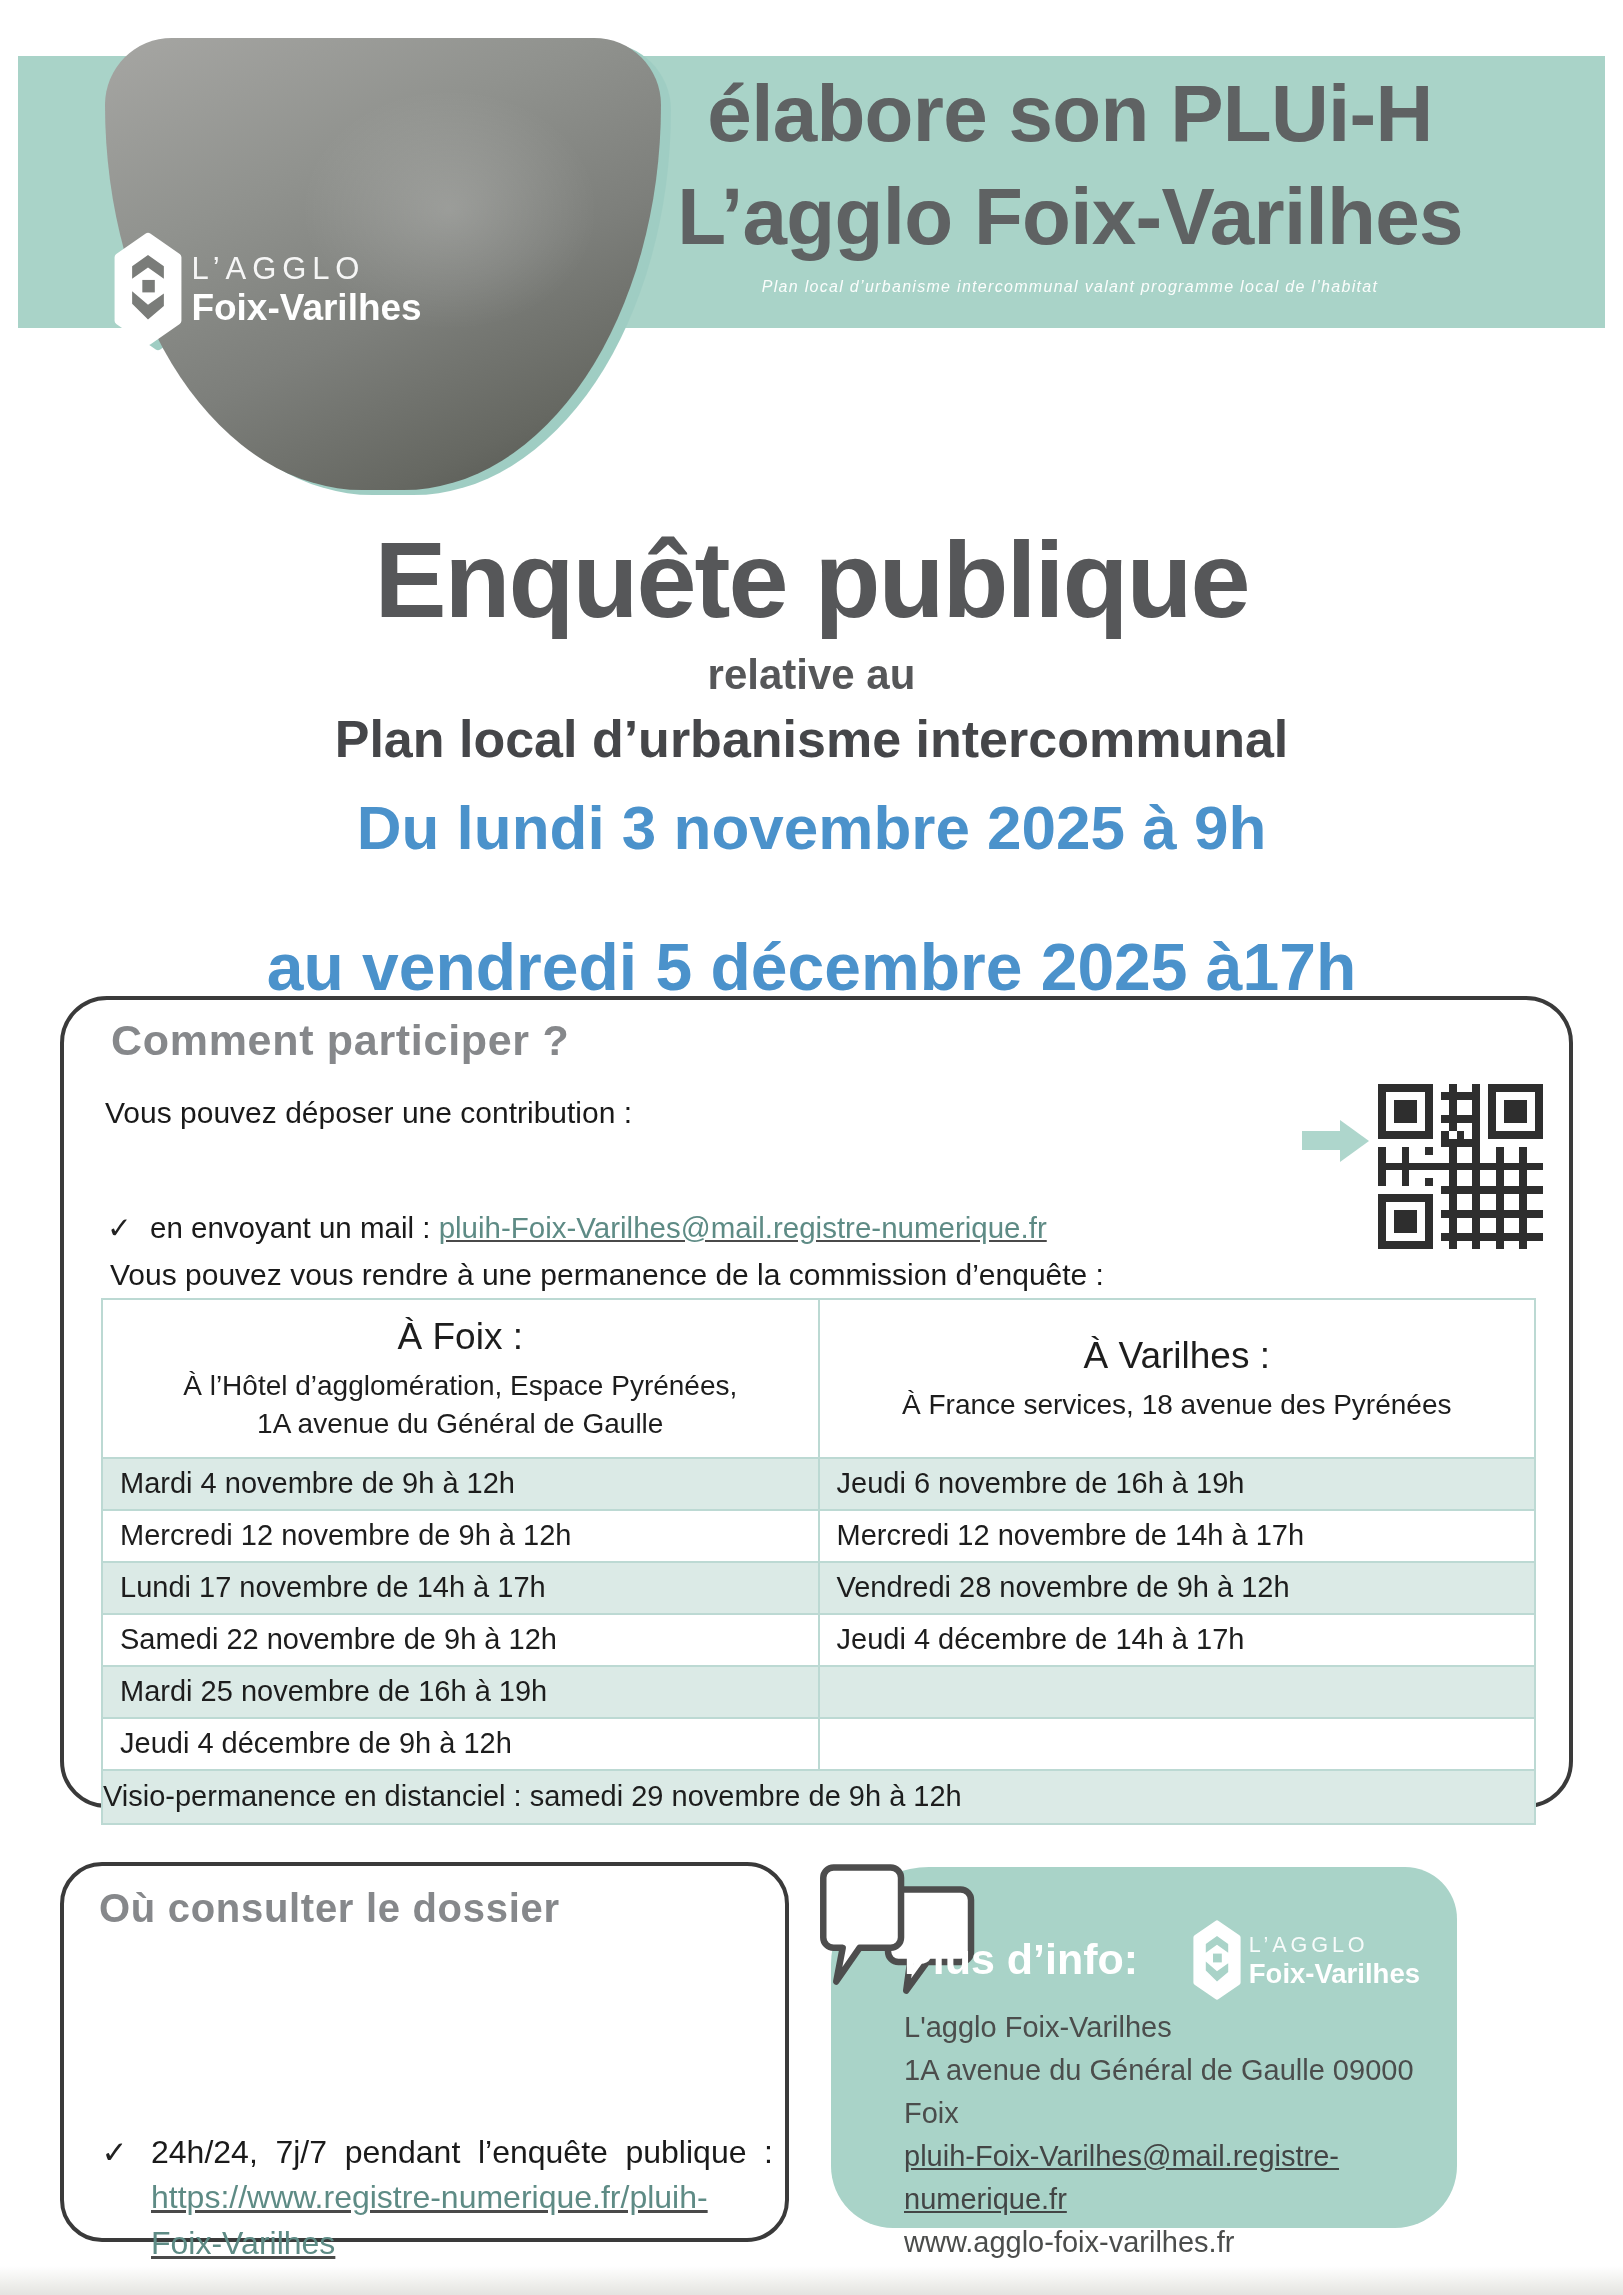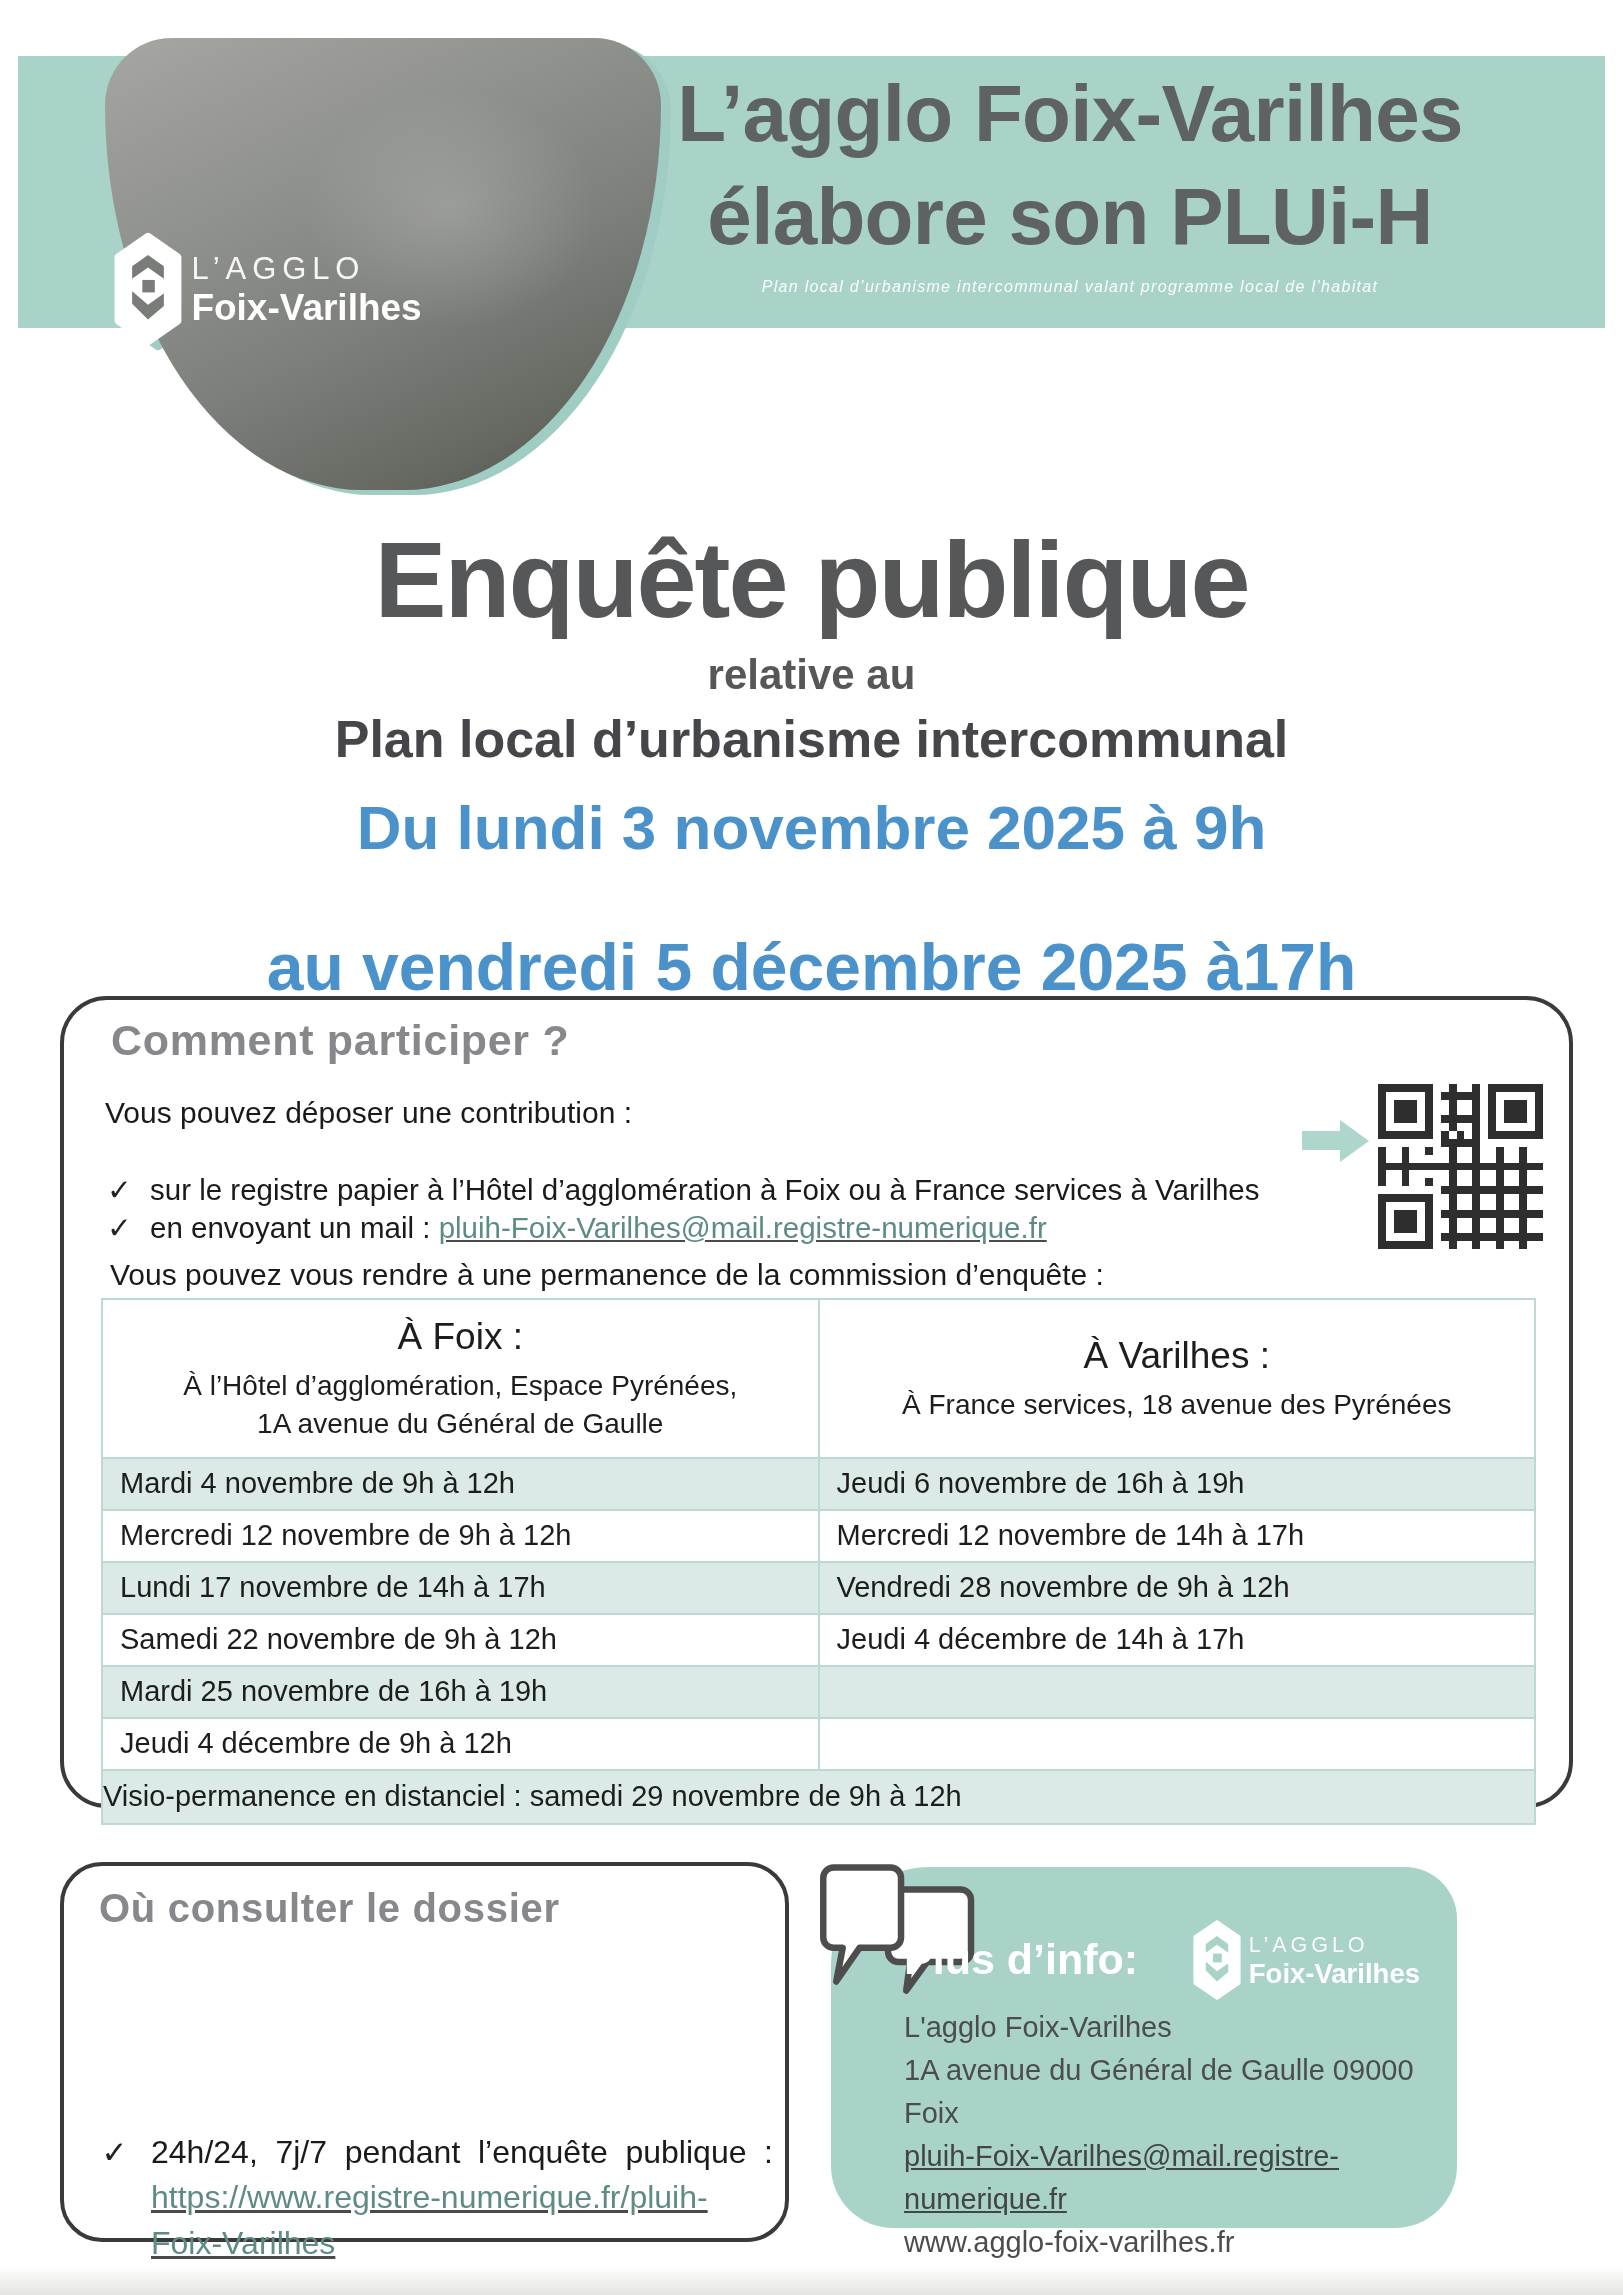--- a/index.html
+++ b/index.html
@@ -100,37 +100,36 @@
       </g>
     </svg>
     <div>
       <div class="logo-l1">L’AGGLO</div>
       <div class="logo-l2">Foix-Varilhes</div>
     </div>
   </div>
 </div>
 
 <div class="band-titles">
+  <div class="band-title">élabore son PLUi-H</div>
   <div class="band-title">L’agglo Foix-Varilhes</div>
-  <div class="band-title">élabore son PLUi-H</div>
 </div>
 <div class="band-subtitle">Plan local d’urbanisme intercommunal valant programme local de l’habitat</div>
 
 <div class="center-line h-title">Enquête publique</div>
 <div class="center-line h-rel">relative au</div>
 <div class="center-line h-plan">Plan local d’urbanisme intercommunal</div>
 <div class="center-line h-date1">Du lundi 3 novembre 2025 à 9h</div>
 <div class="center-line h-date2">au vendredi 5 décembre 2025 à17h</div>
 
 <div class="p-card">
   <div class="p-head">Comment participer ?</div>
   <div class="p-intro">Vous pouvez déposer une contribution :</div>
 
 
-  <div class="p-li p-li2"><span>sur le registre papier à l’Hôtel d’agglomération à Foix ou à France services à Varilhes</span></div>
 
   <div class="p-li p-li3"><span>en envoyant un mail : </span><a class="link">pluih-Foix-Varilhes@mail.registre-numerique.fr</a></div>
 
   <div class="p-perm">Vous pouvez vous rendre à une permanence de la commission d’enquête :</div>
 
   <div class="arrow">
     <span class="shaft"></span>
       <span class="head"></span>
   </div>
   <svg class="qr" viewBox="0 0 21 21" shape-rendering="crispEdges">

